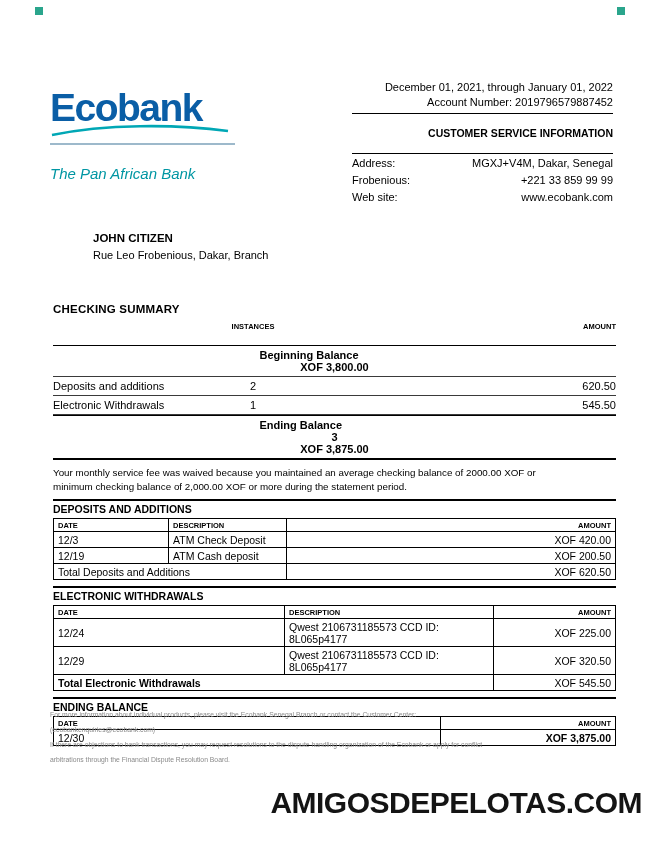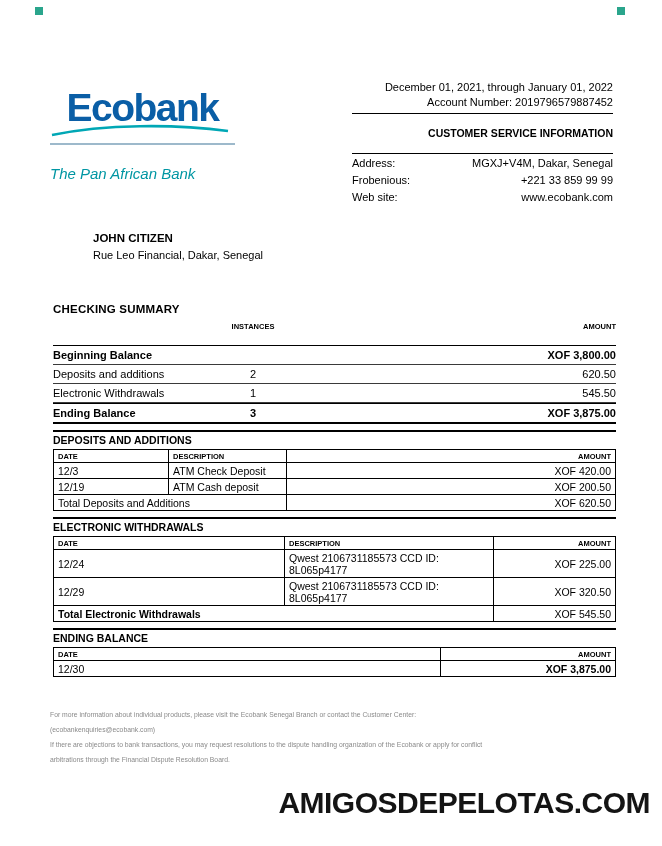--- a/index.html
+++ b/index.html
@@ -6,21 +6,21 @@
   .page {
     position:relative; width:662px; height:846px; background:#ffffff;
     font-family:"Liberation Sans", sans-serif; color:#000; overflow:hidden;
   }
   .corner-mark { position:absolute; width:8px; height:8px; background:#2aa58c; }
   .mark-tl { left:35px; top:7px; }
   .mark-tr { right:37px; top:7px; }
 
   
   .logo-block { position:absolute; left:50px; top:88px; width:185px; }
-  .logo-word { font-size:39px; font-weight:bold; color:#0a5ea6; letter-spacing:-1.5px; line-height:1;text-align:center; }
+  .logo-word { font-size:39px; font-weight:bold; color:#0a5ea6; letter-spacing:-1.5px; line-height:1; }
   .logo-swoosh { display:block; margin-top:-4px; }
   .logo-tagline {
     margin-top:6px; border-top:2px solid #9db9cb; padding-top:20px;
     font-style:italic; font-weight:500; font-size:15px; color:#0096a3;
   }
 
   
   .info-block { position:absolute; left:352px; top:80px; width:261px; font-size:11px; line-height:15px; }
   .info-right { text-align:right; }
   .csi-title {
@@ -41,21 +41,21 @@
   .main { position:absolute; left:53px; top:303px; width:563px; }
 
   .section-heading { font-weight:bold; font-size:11.5px; letter-spacing:0.2px; }
 
   .sum-row { display:flex; align-items:center; }
   .sum-c1 { width:150px; }
   .sum-c2 { width:100px; text-align:center; }
   .sum-c3 { flex:1; text-align:right; }
   .sum-header { margin-top:7px; font-size:7.5px; font-weight:bold; border-bottom:1px solid #000; padding-bottom:14px; }
   .sum-data { font-size:11px; padding:3px 0; border-bottom:1px solid #3a3a3a; }
-  .sum-bold { font-weight:bold; }
+  .sum-bold { font-weight:bold;flex-direction:column; }
   .sum-ending { border-top:1px solid #000; border-bottom:2.5px solid #000; }
 
   .summary-note { margin-top:6px; font-size:9.8px; line-height:13.5px; }
 
   .bar-title {
     margin-top:6px; font-weight:bold; font-size:10.5px;
     border-top:2px solid #000; border-bottom:1.5px solid #000;
     padding:2px 0 3px 0;
   }
   table.grid { width:100%; border-collapse:collapse; table-layout:fixed; }
@@ -64,21 +64,21 @@
   table.grid td { font-size:10.5px; }
   table.grid .amt { text-align:right; }
   td.desc-small { font-size:8.2px; }
   .bold { font-weight:bold; }
 
   
   .footer-block { position:absolute; left:50px; top:711px; width:563px; font-size:6.8px; color:#8a8a8a; }
   .footer-line { margin-bottom:8px; }
 
   .watermark {
-    position:absolute; right:12px; top:786px;
+    position:absolute; right:20px; top:786px;
     font-size:30px; font-weight:900; letter-spacing:-0.5px; color:#141414; white-space:nowrap;
   }
 </style>
 </head>
 <body>
 
 <div class="page">
 
   <div class="corner-mark mark-tl"></div>
   <div class="corner-mark mark-tr"></div>
@@ -107,21 +107,21 @@
       <span class="val">+221 33 859 99 99</span>
     </div>
     <div class="info-row">
       <span class="lbl">Web site:</span>
       <span class="val">www.ecobank.com</span>
     </div>
   </div>
 
   <div class="customer-block">
     <div class="customer-name">JOHN CITIZEN</div>
-    <div class="customer-addr">Rue Leo Financial, Dakar, Senegal</div>
+    <div class="customer-addr">Rue Leo Frobenious, Dakar, Branch</div>
   </div>
 
   <div class="main">
 
     <div class="section-heading">CHECKING SUMMARY</div>
 
     <div class="sum-row sum-header">
       <span class="sum-c1"></span>
       <span class="sum-c2">INSTANCES</span>
       <span class="sum-c3">AMOUNT</span>
@@ -141,20 +141,24 @@
       <span class="sum-c1">Electronic Withdrawals</span>
       <span class="sum-c2">1</span>
       <span class="sum-c3">545.50</span>
     </div>
     <div class="sum-row sum-data sum-bold sum-ending">
       <span class="sum-c1">Ending Balance</span>
       <span class="sum-c2">3</span>
       <span class="sum-c3">XOF 3,875.00</span>
     </div>
 
+    <div class="summary-note">
+      <div>Your monthly service fee was waived because you maintained an average checking balance of 2000.00 XOF or</div>
+      <div>minimum checking balance of 2,000.00 XOF or more during the statement period.</div>
+    </div>
 
     <div class="bar-title">DEPOSITS AND ADDITIONS</div>
     <table class="grid">
       <colgroup>
           <col style="width:115px">
           <col style="width:118px">
           <col>
         </colgroup>
       <tbody>
           <tr>

